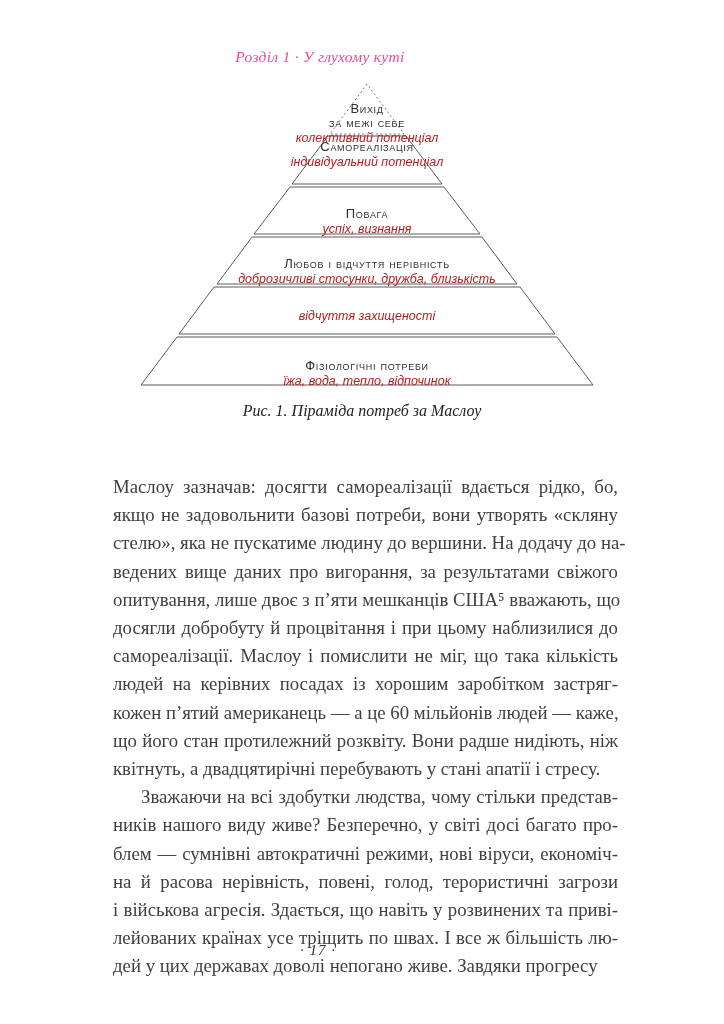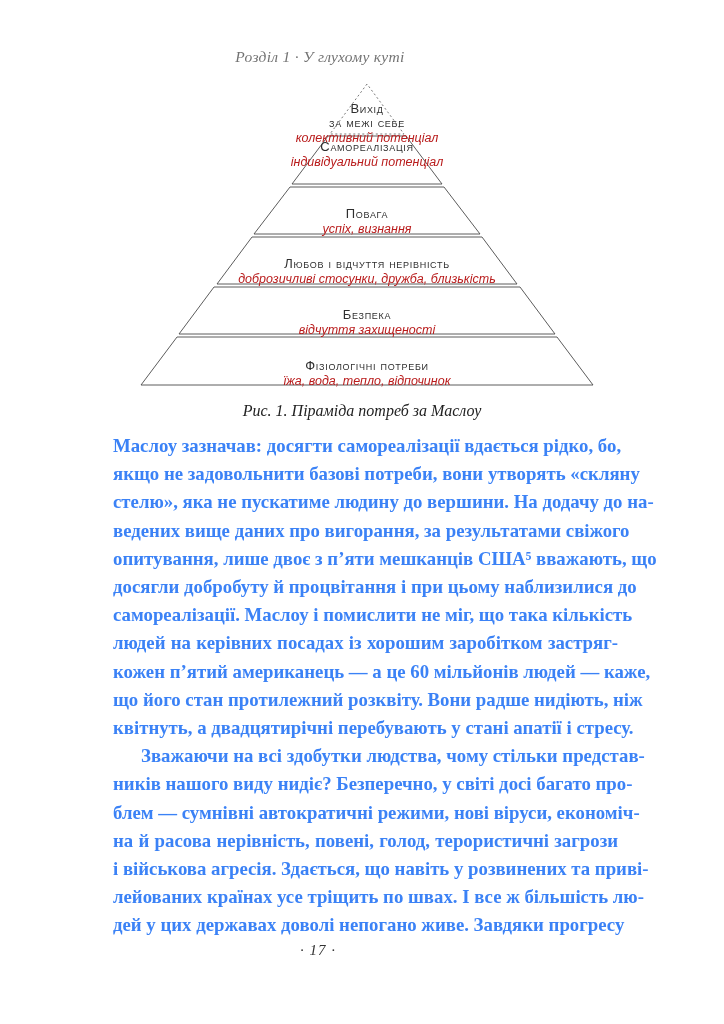--- a/index.html
+++ b/index.html
@@ -4,21 +4,21 @@
 <style>
   html,body { margin:0; padding:0; background:#e8e8e8; }
   .page {
     position:relative; width:724px; height:1024px; margin:0 auto;
     background:#ffffff; overflow:hidden;
     font-family:"Liberation Serif","DejaVu Serif",serif; color:#222;
   }
   
   .running-head {
     position:absolute; top:48px; left:0; width:640px;
-    text-align:center; font-style:italic; font-size:15.5px; color:#737373;
+    text-align:center; font-style:italic; font-size:15.5px; color:#ec4899;
     letter-spacing:0.3px;
   }
   
   .figure { position:absolute; top:0; left:0; width:724px; height:440px; }
   .figure svg { position:absolute; top:0; left:0; }
   .pyr-label { position:absolute; left:167px; width:400px; text-align:center;margin-top:12px; }
   .pyr-title {
     font-family:"Liberation Sans","DejaVu Sans",sans-serif;
     font-variant:small-caps; font-size:13px; line-height:14px;
     letter-spacing:0.7px; color:#2e2e2e;
@@ -33,22 +33,22 @@
   .lvl-1     { top:195px; }
   .lvl-2     { top:245px; }
   .lvl-3     { top:296px; }
   .lvl-4     { top:347px; }
   .caption {
     position:absolute; top:402px; left:0; width:724px; text-align:center;
     font-style:italic; font-size:16px; color:#222;
   }
   
   .bodytext {
-    position:absolute; top:432px; left:113px; width:505px;
-    font-size:18.8px; line-height:28.2px; color:#3b82f6;font-weight:bold;
+    position:absolute; top:473px; left:113px; width:505px;
+    font-size:18.8px; line-height:28.2px; color:#404040;
   }
   .tline { text-align:justify; text-align-last:justify; white-space:nowrap; }
   .para .tline:last-child { text-align-last:left; }
   .para2 .tline:first-child { padding-left:28px; }
   .pagenum {
     position:absolute; top:942px; left:0; width:636px; text-align:center;
     font-style:italic; font-size:15px; color:#333; letter-spacing:1px;
   }
 </style>
 </head>
@@ -85,21 +85,20 @@
       <div class="pyr-title">Повага</div>
       <div class="pyr-sub">успіх, визнання</div>
     </div>
 
     <div class="pyr-label lvl-2">
       <div class="pyr-title">Любов і відчуття нерівність</div>
       <div class="pyr-sub">доброзичливі стосунки, дружба, близькість</div>
     </div>
 
     <div class="pyr-label lvl-3">
-      <div class="pyr-title">Безпека</div>
       <div class="pyr-sub">відчуття захищеності</div>
     </div>
 
     <div class="pyr-label lvl-4">
       <div class="pyr-title">Фізіологічні потреби</div>
       <div class="pyr-sub">їжа, вода, тепло, відпочинок</div>
     </div>
   </div>
 
   <div class="caption">Рис. 1. Піраміда потреб за Маслоу</div>
@@ -113,21 +112,21 @@
         <div class="tline">опитування, лише двоє з п’яти мешканців США⁵ вважають, що</div>
         <div class="tline">досягли добробуту й процвітання і при цьому наблизилися до</div>
         <div class="tline">самореалізації. Маслоу і помислити не міг, що така кількість</div>
         <div class="tline">людей на керівних посадах із хорошим заробітком застряг-</div>
         <div class="tline">кожен п’ятий американець — а це 60 мільйонів людей — каже,</div>
         <div class="tline">що його стан протилежний розквіту. Вони радше нидіють, ніж</div>
         <div class="tline">квітнуть, а двадцятирічні перебувають у стані апатії і стресу.</div>
       </div>
     <div class="para para2">
         <div class="tline">Зважаючи на всі здобутки людства, чому стільки представ-</div>
-        <div class="tline">ників нашого виду нидіє? Безперечно, у світі досі багато про-</div>
+        <div class="tline">ників нашого виду живе? Безперечно, у світі досі багато про-</div>
         <div class="tline">блем — сумнівні автократичні режими, нові віруси, економіч-</div>
         <div class="tline">на й расова нерівність, повені, голод, терористичні загрози</div>
         <div class="tline">і військова агресія. Здається, що навіть у розвинених та приві-</div>
         <div class="tline">лейованих країнах усе тріщить по швах. І все ж більшість лю-</div>
         <div class="tline">дей у цих державах доволі непогано живе. Завдяки прогресу</div>
       </div>
   </div>
 
   <div class="pagenum">· 17 ·</div>
 

